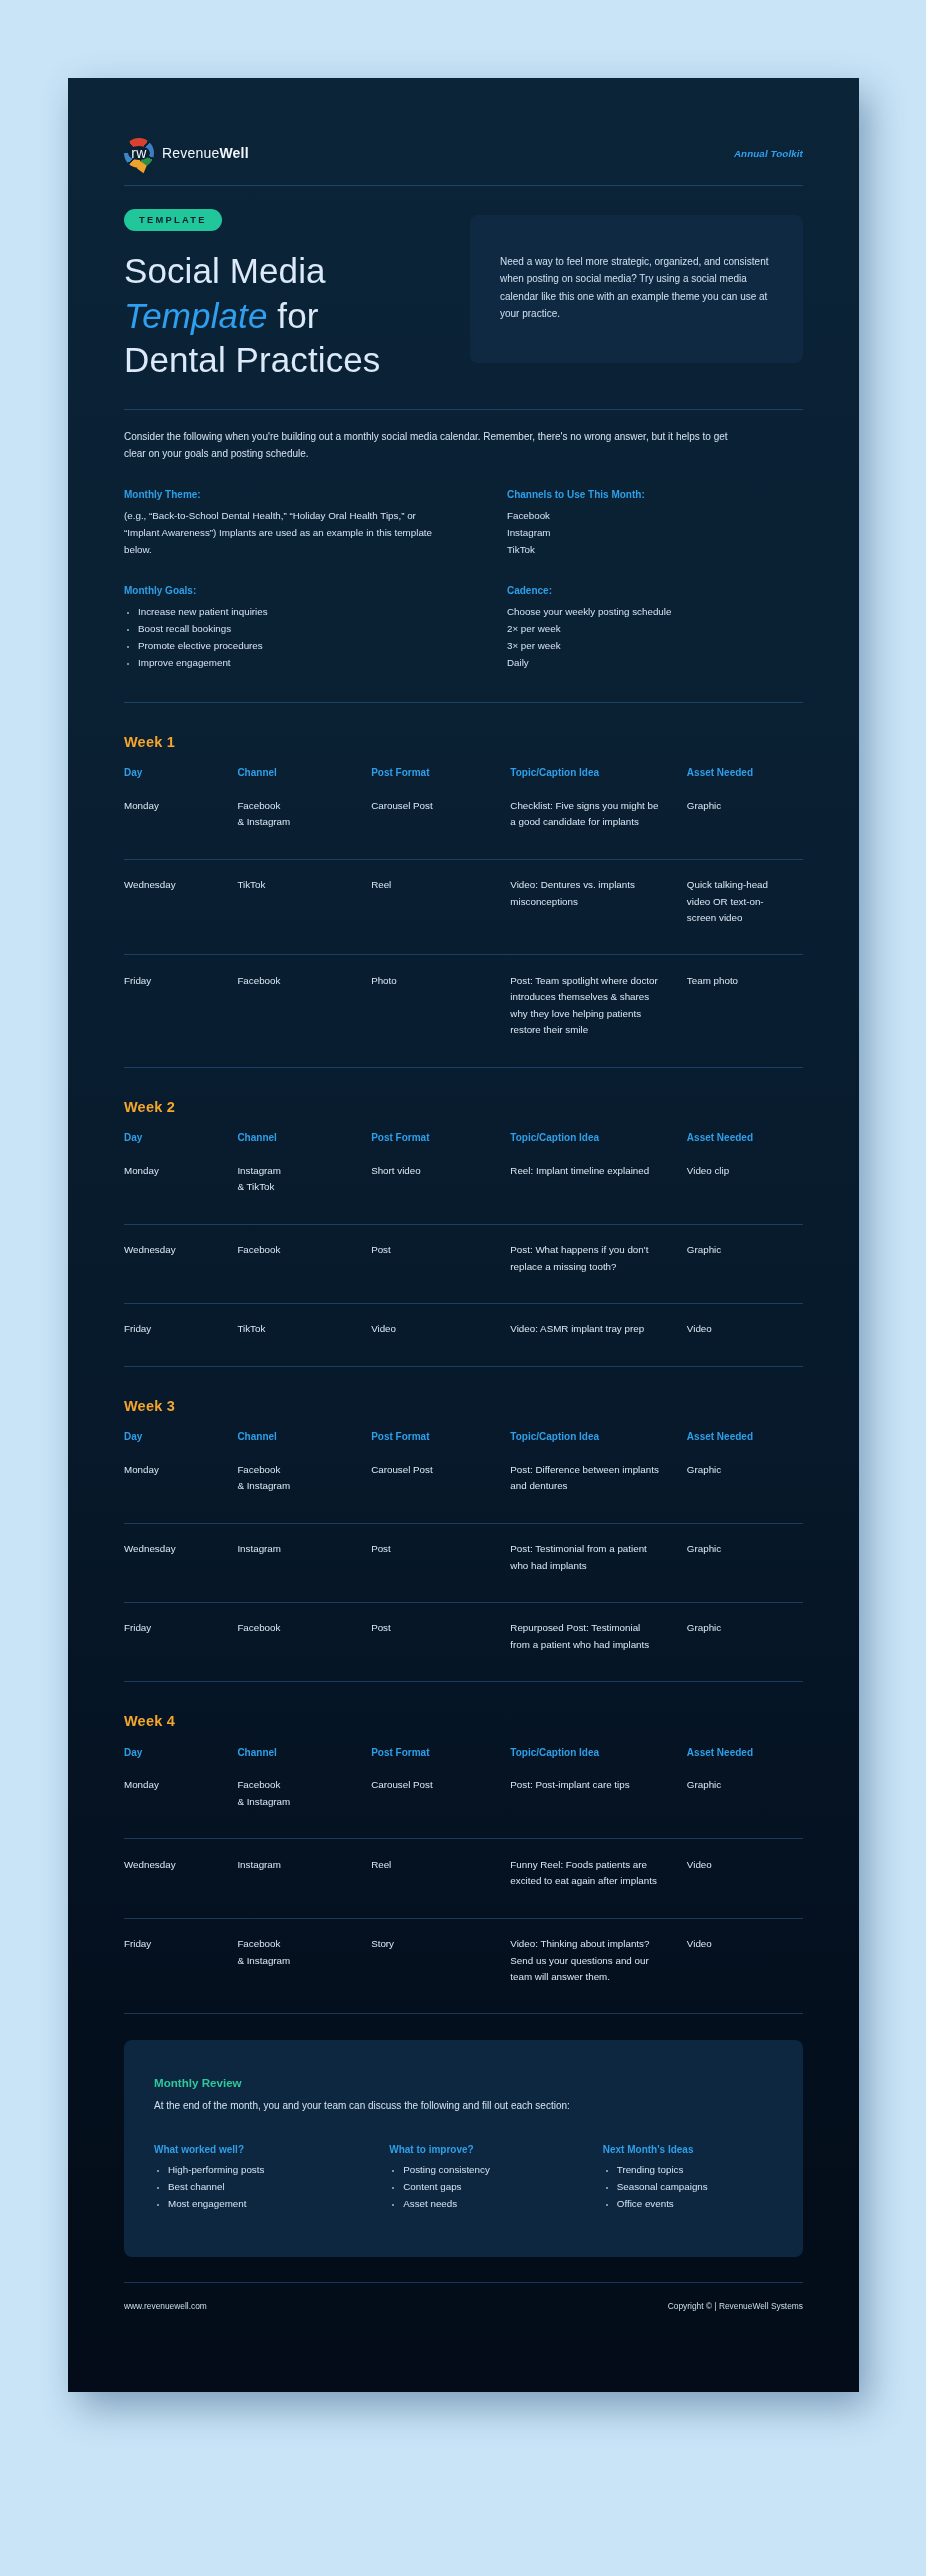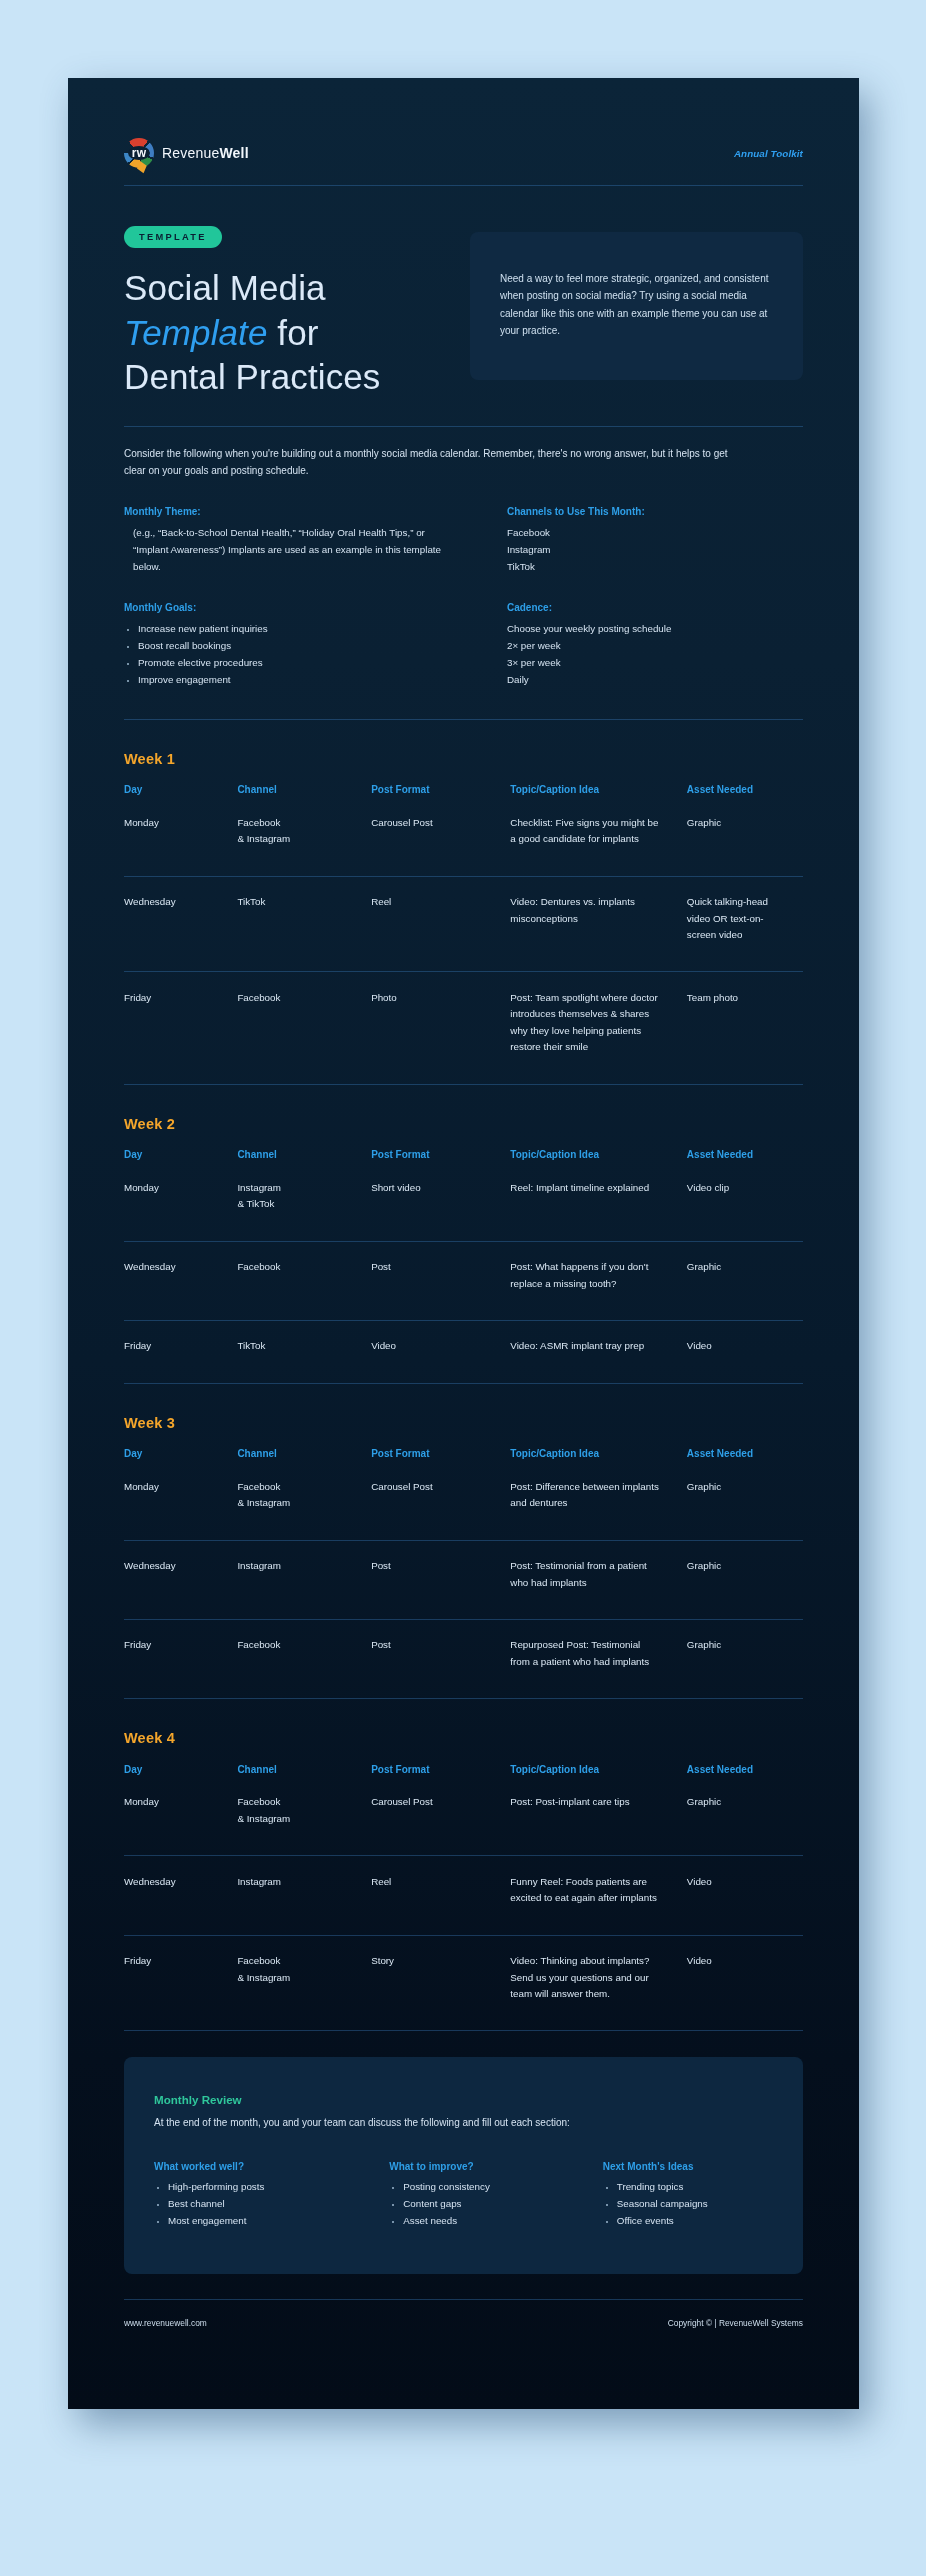--- a/index.html
+++ b/index.html
@@ -32,38 +32,38 @@
     display: flex; align-items: center; justify-content: center;
     flex: 0 0 auto;
   }
   .logo-tail {
     position: absolute; bottom: -2.3px; left: 14px; width: 7.5px; height: 7.5px;
     background: #f0a32a; transform: rotate(35deg) skew(12deg);
   }
   .logo-inner {
     position: relative; width: 22px; height: 14px; border-radius: 50%;
     background: #0a2033; color: #f4f8fc;
-    font-weight: bold; font-size: 12px; letter-spacing: 0.3px;
+    font-weight: normal; font-size: 14px; letter-spacing: 0.3px;
     display: flex; align-items: center; justify-content: center; z-index: 1;
   }
   .brand-name { font-size: 14px; color: #f2f7fc; font-weight: 400; letter-spacing: 0.2px; }
   .brand-name b { font-weight: bold; }
   .toolkit {
     color: #2f9ff0; font-size: 9.8px; font-weight: bold; font-style: italic;
     text-decoration: none; letter-spacing: 0.1px;
   }
 
   .rule { border: none; border-top: 1.2px solid rgba(58, 124, 190, 0.38); }
   .rule-hdr { margin-top: 17.4px; }
   .rule-hero { margin-top: 27px; }
   .rule-plan { margin-top: 30px; }
   .rule-foot { margin-top: 25.5px; }
 
   
-  .hero { display: flex; justify-content: space-between; margin-top: 40px; align-items: center; }
+  .hero { display: flex; justify-content: space-between; margin-top: 23px; align-items: center; }
   .badge {
     display: inline-block; background: #21c69a; color: #0a2033;
     font-weight: bold; font-size: 9.3px; letter-spacing: 2.3px;
     padding: 5.8px 15px; border-radius: 11.6px;
   }
   .title {
     margin-top: 18.5px; font-size: 35px; line-height: 1.26; font-weight: 500;
     color: #dbe9f8; letter-spacing: 0.1px;
   }
   .title .accent { color: #2f9ff0; font-style: italic; font-weight: 500; }
@@ -75,21 +75,21 @@
   .info-box p { font-size: 10px; line-height: 1.72; color: #cfe0ef; }
 
   
   .intro { margin-top: 19.7px; font-size: 10px; line-height: 1.62; color: #d5e3f1; max-width: 625px; }
   .plan-grid {
     margin-top: 27px;
     display: grid; grid-template-columns: 56.4% 43.6%;
     row-gap: 27px;
   }
   .plan-h { color: #2e9fe8; font-size: 10px; font-weight: bold; margin-bottom: 8px; }
-  .plan-item p { font-size: 9.8px; line-height: 1.72; color: #d5e3f1; max-width: 315px; margin-left: 9px; }
+  .plan-item p { font-size: 9.8px; line-height: 1.72; color: #d5e3f1; max-width: 315px; }
   .plain-list { list-style: none; }
   .plain-list li { font-size: 9.8px; line-height: 1.72; color: #d5e3f1; }
   .dot-list { list-style: disc; padding-left: 14px; }
   .dot-list li { font-size: 9.8px; line-height: 1.72; color: #d5e3f1; }
   .dot-list li::marker { color: #9db8cf; font-size: 7.5px; }
 
   
   .week-h { color: #f5a62b; font-size: 14.5px; font-weight: bold; margin-top: 31px; letter-spacing: 0.2px; }
   .trow {
     display: grid;

